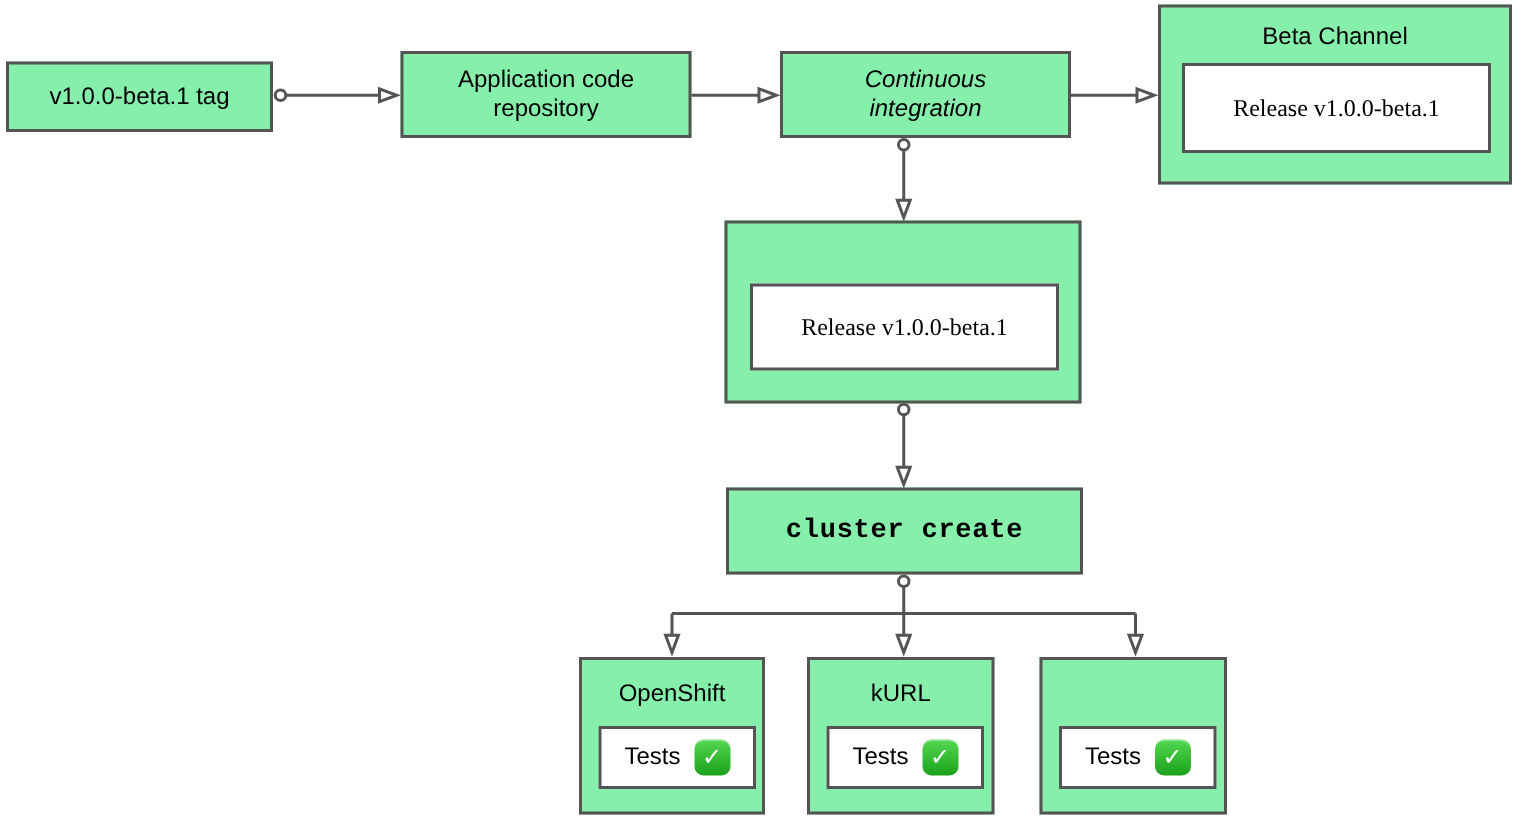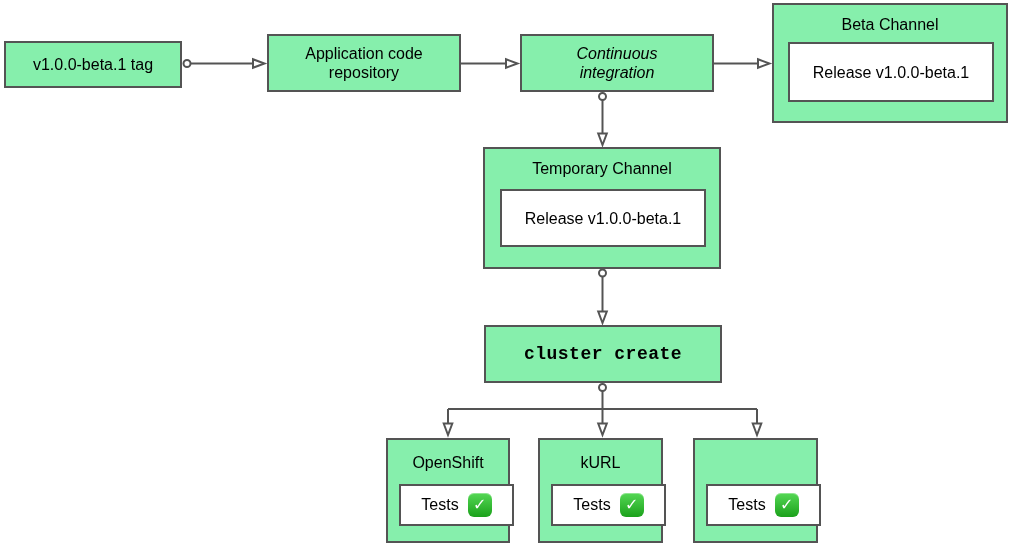--- a/index.html
+++ b/index.html
@@ -14,33 +14,33 @@
   body{font-family:"Liberation Sans", sans-serif;color:var(--text);}
   .canvas{position:relative;width:1016px;height:551px;background:var(--background);overflow:hidden;}
   .connectors{position:absolute;left:0;top:0;width:1016px;height:551px;pointer-events:none;}
   .node{position:absolute;box-sizing:border-box;background:#86efac;border:2px solid var(--box-border);}
   .simple{display:flex;align-items:center;justify-content:center;text-align:center;}
   .node-label{font-size:16px;line-height:19px;white-space:pre-line;}
   .mono-label{font-family:"Liberation Mono","DejaVu Sans Mono",monospace;font-weight:700;font-size:18px;letter-spacing:0.5px;}
   .box-title{display:block;text-align:center;font-size:16px;line-height:20px;}
   .channel-box .box-title{margin-top:10px;}
   .platform-box .box-title{margin-top:13px;}
-  .inner-box{position:absolute;box-sizing:border-box;border:2px solid var(--box-border);background:#ffffff;display:flex;align-items:center;justify-content:center;text-align:right;}
+  .inner-box{position:absolute;box-sizing:border-box;border:2px solid var(--box-border);background:#ffffff;display:flex;align-items:center;justify-content:center;text-align:right;font-family:Liberation Serif, serif;}
   #n-tag{left:4px;top:41px;width:178px;height:47px;}
   #n-repo{left:267px;top:34px;width:194px;height:58px;}
   #n-ci{left:520px;top:34px;width:194px;height:58px;font-style:italic;}
   #n-beta{left:772px;top:3px;width:236px;height:120px;}
   #n-beta .inner-box{left:14px;top:37px;width:206px;height:60px;}
   #n-temp{left:483px;top:147px;width:238px;height:122px;}
   #n-temp .inner-box{left:15px;top:40px;width:206px;height:58px;}
   #n-cluster{left:484px;top:325px;width:238px;height:58px;justify-content:center;}
   #n-openshift{left:386px;top:438px;width:124px;height:105px;}
   #n-kurl{left:538px;top:438px;width:125px;height:105px;}
   #n-eks{left:693px;top:438px;width:125px;height:105px;}
-  .tests-box{position:absolute;left:11px;top:44px;width:115px;height:42px;box-sizing:border-box;border:2px solid var(--box-border);background:#fff;display:flex;align-items:center;justify-content:center;gap:9px;}
+  .tests-box{position:absolute;left:11px;top:44px;width:105px;height:42px;box-sizing:border-box;border:2px solid var(--box-border);background:#fff;display:flex;align-items:center;justify-content:center;gap:9px;}
   .tests-label{font-size:16px;}
   .check-badge{display:inline-flex;align-items:center;justify-content:center;width:24px;height:24px;border-radius:6px;background:linear-gradient(180deg,var(--check-green-light) 0%,var(--check-green-dark) 100%);box-shadow:inset 0 1px 0 rgba(255,255,255,.35);}
   .check-glyph{color:#ffffff;font-family:"DejaVu Sans",sans-serif;font-weight:700;font-size:16px;line-height:1;}
   .edge{stroke:var(--connector);stroke-width:2;fill:none;}
   .edge-marker{stroke:var(--connector);stroke-width:2;fill:#ffffff;}
 </style>
 </head>
 <body>
 
 <div class="canvas">
@@ -101,21 +101,20 @@
   </div>
 
   <div class="node channel-box" id="n-beta">
     <span class="box-title">Beta Channel</span>
     <div class="inner-box">
       <span class="node-label">Release v1.0.0-beta.1</span>
     </div>
   </div>
 
   <div class="node channel-box" id="n-temp">
-    <span class="box-title">Temporary Channel</span>
     <div class="inner-box">
       <span class="node-label">Release v1.0.0-beta.1</span>
     </div>
   </div>
 
   <div class="node simple" id="n-cluster">
     <span class="mono-label">cluster create</span>
   </div>
 
   <div class="node platform-box" id="n-openshift">

